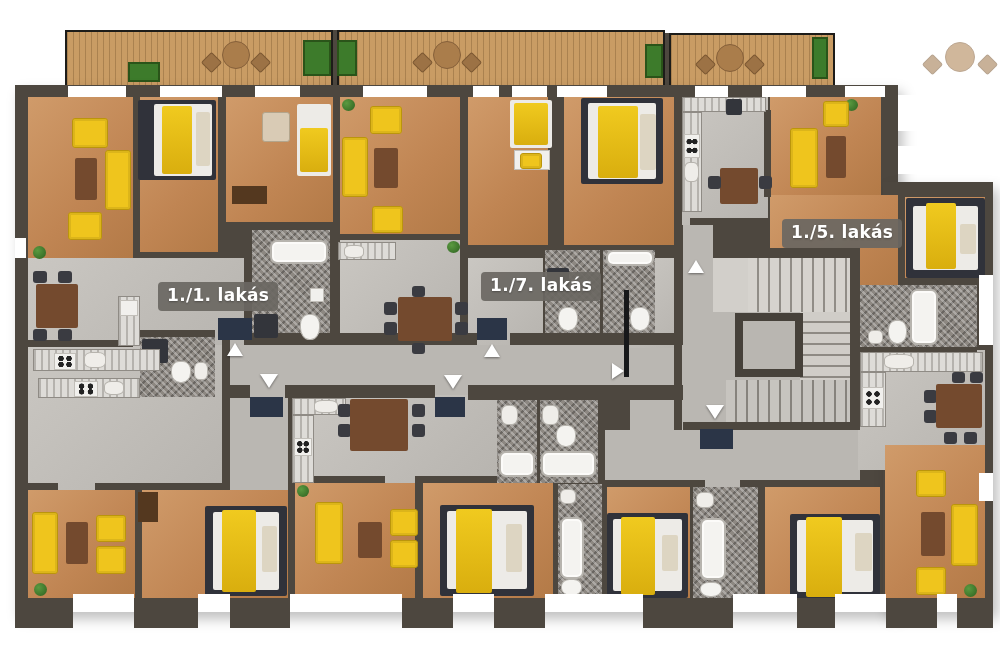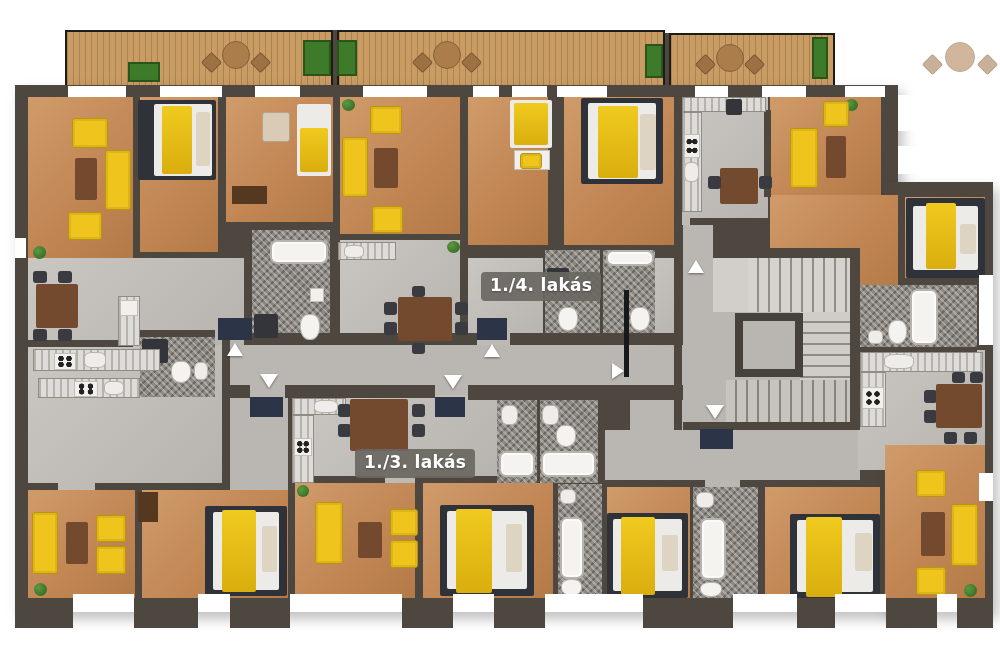--- a/index.html
+++ b/index.html
@@ -345,15 +345,16 @@
     <div class="sh wn" style="left: 979px; top: 473px; width: 14px; height: 28px;"></div>
     <div class="sh wn" style="left: 898px; top: 95px; width: 22px; height: 36px;"></div>
     <div class="sh wn" style="left: 898px; top: 146px; width: 22px; height: 28px;"></div>
     <div class="arrow up" style="left: 227px; top: 343px;"></div>
     <div class="arrow down" style="left: 260px; top: 374px;"></div>
     <div class="arrow up" style="left: 484px; top: 344px;"></div>
     <div class="arrow down" style="left: 444px; top: 375px;"></div>
     <div class="arrow right" style="left: 612px; top: 363px;"></div>
     <div class="arrow up" style="left: 688px; top: 260px;"></div>
     <div class="arrow down" style="left: 706px; top: 405px;"></div>
-  <span class="label" style="left: 355px; top: 449px;">1./3. lakás</span>
-  <span class="label" style="left: 481px; top: 272px;">1./4. lakás</span>
+  <span class="label" style="left: 158px; top: 282px;">1./1. lakás</span>
+  <span class="label" style="left: 481px; top: 272px;">1./7. lakás</span>
+  <span class="label" style="left: 782px; top: 219px;">1./5. lakás</span>
 </div>
 
 </body></html>

